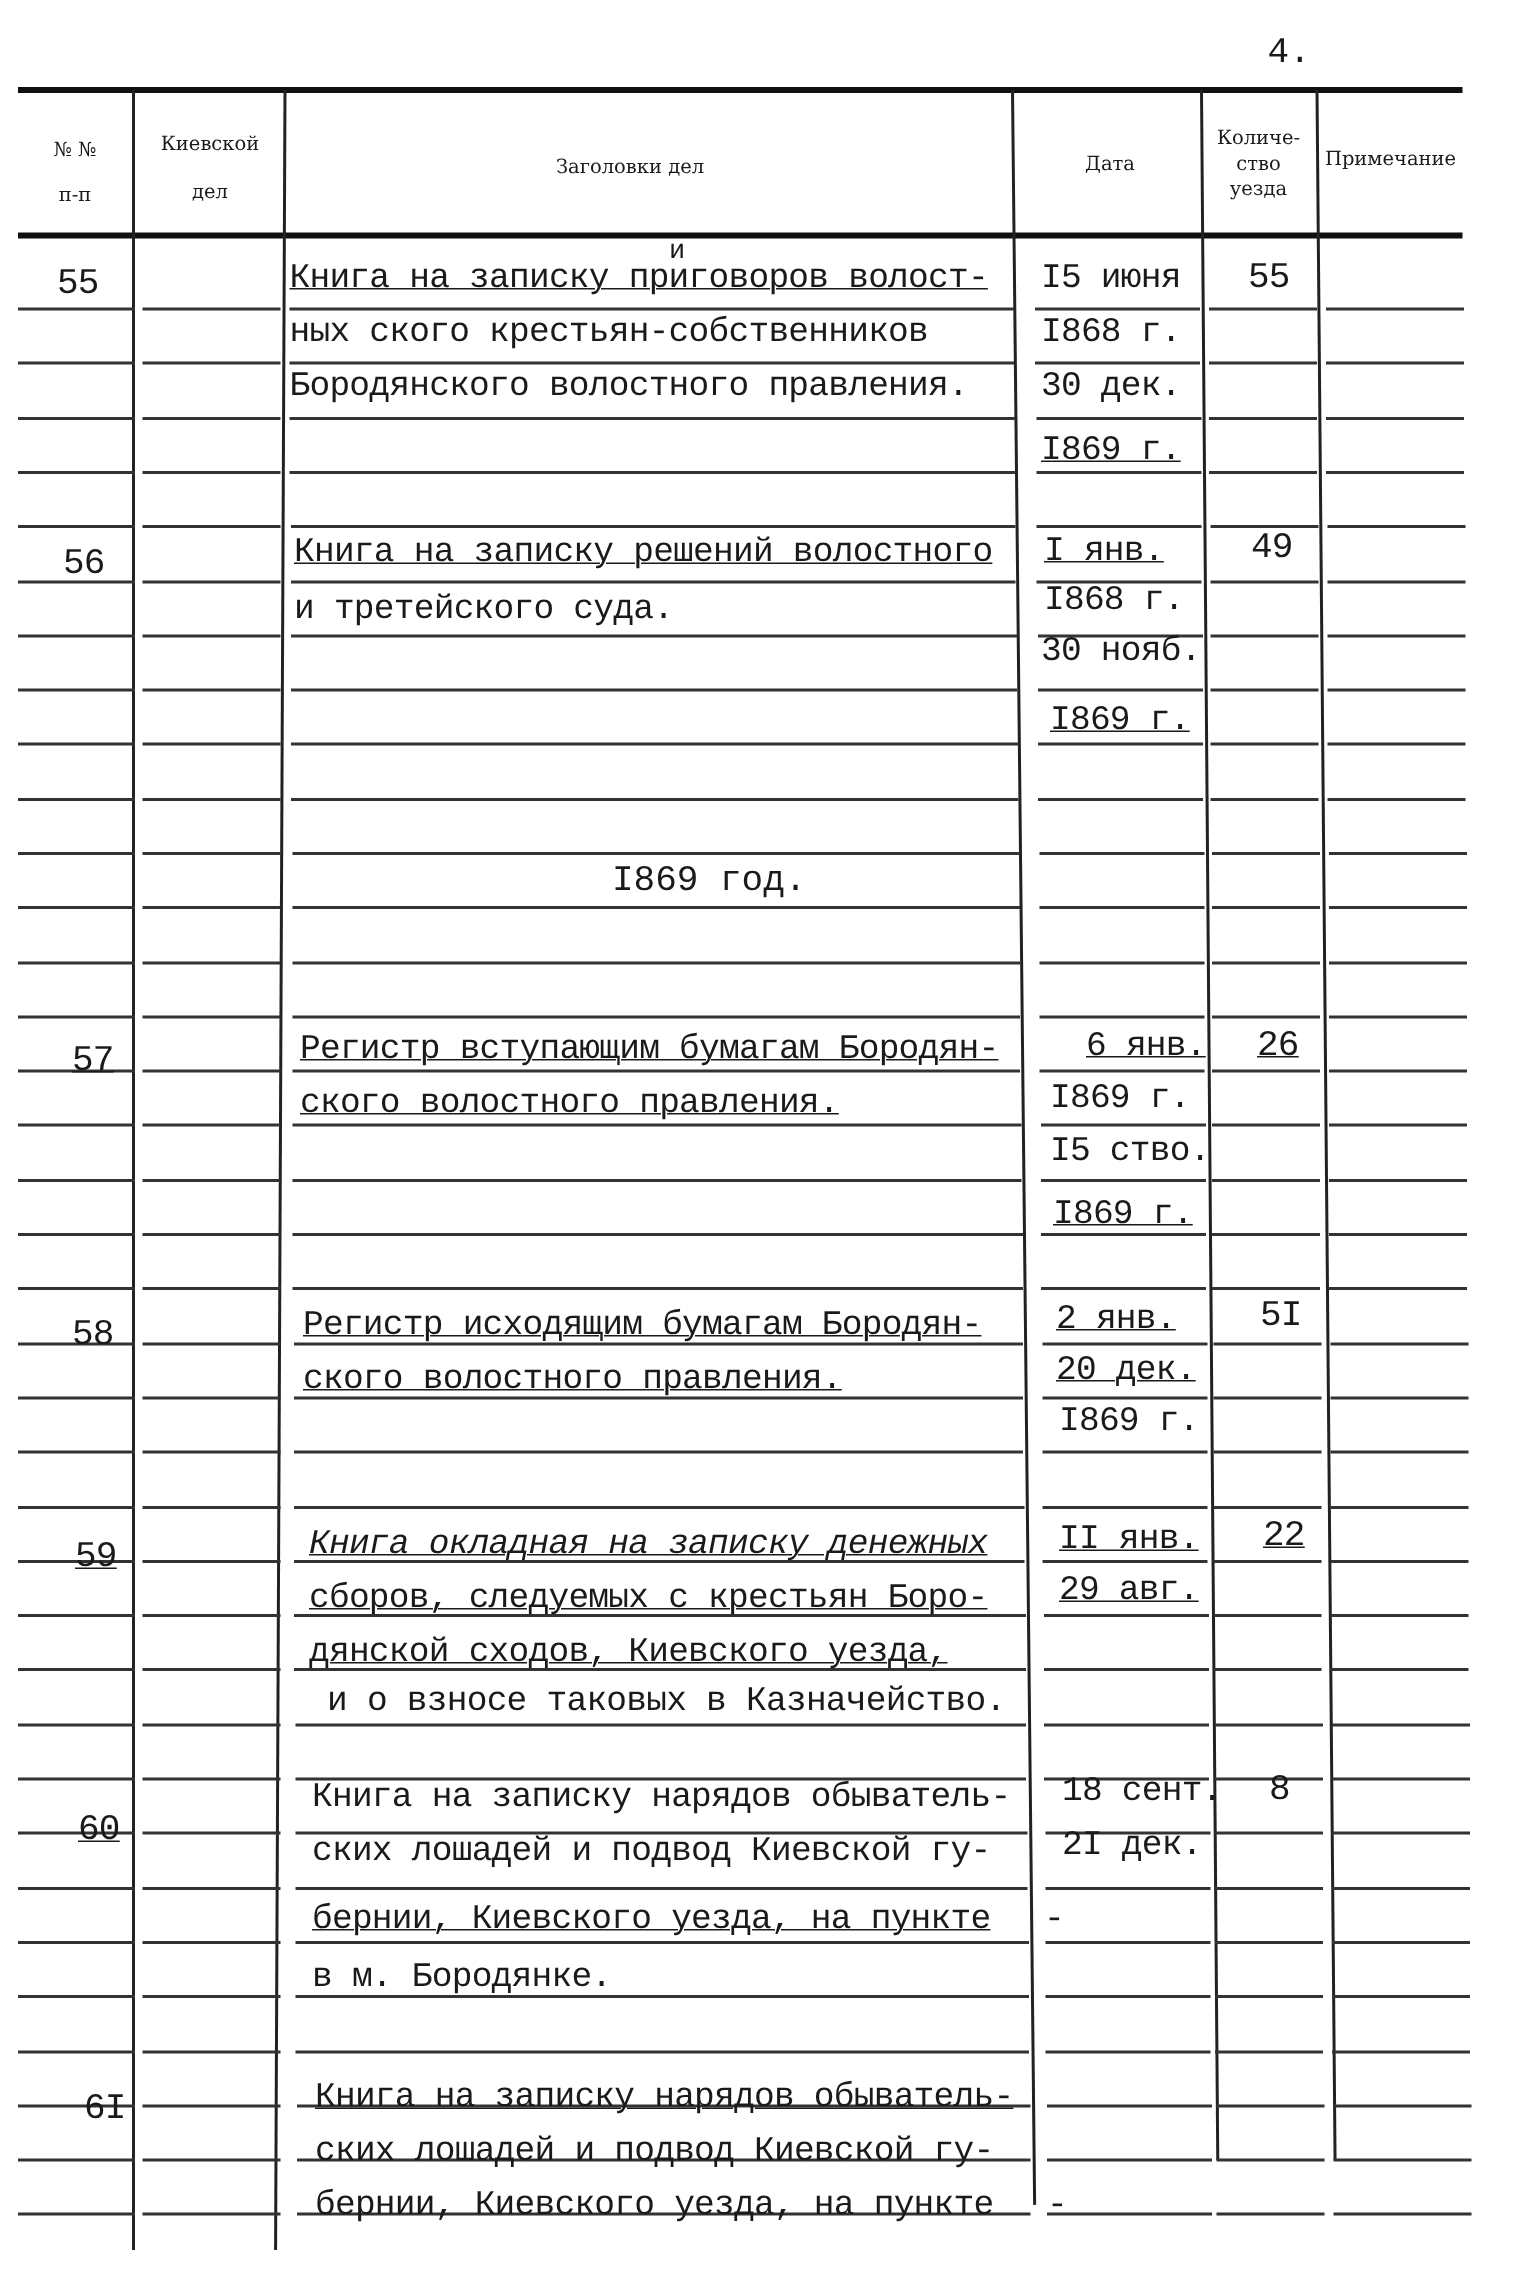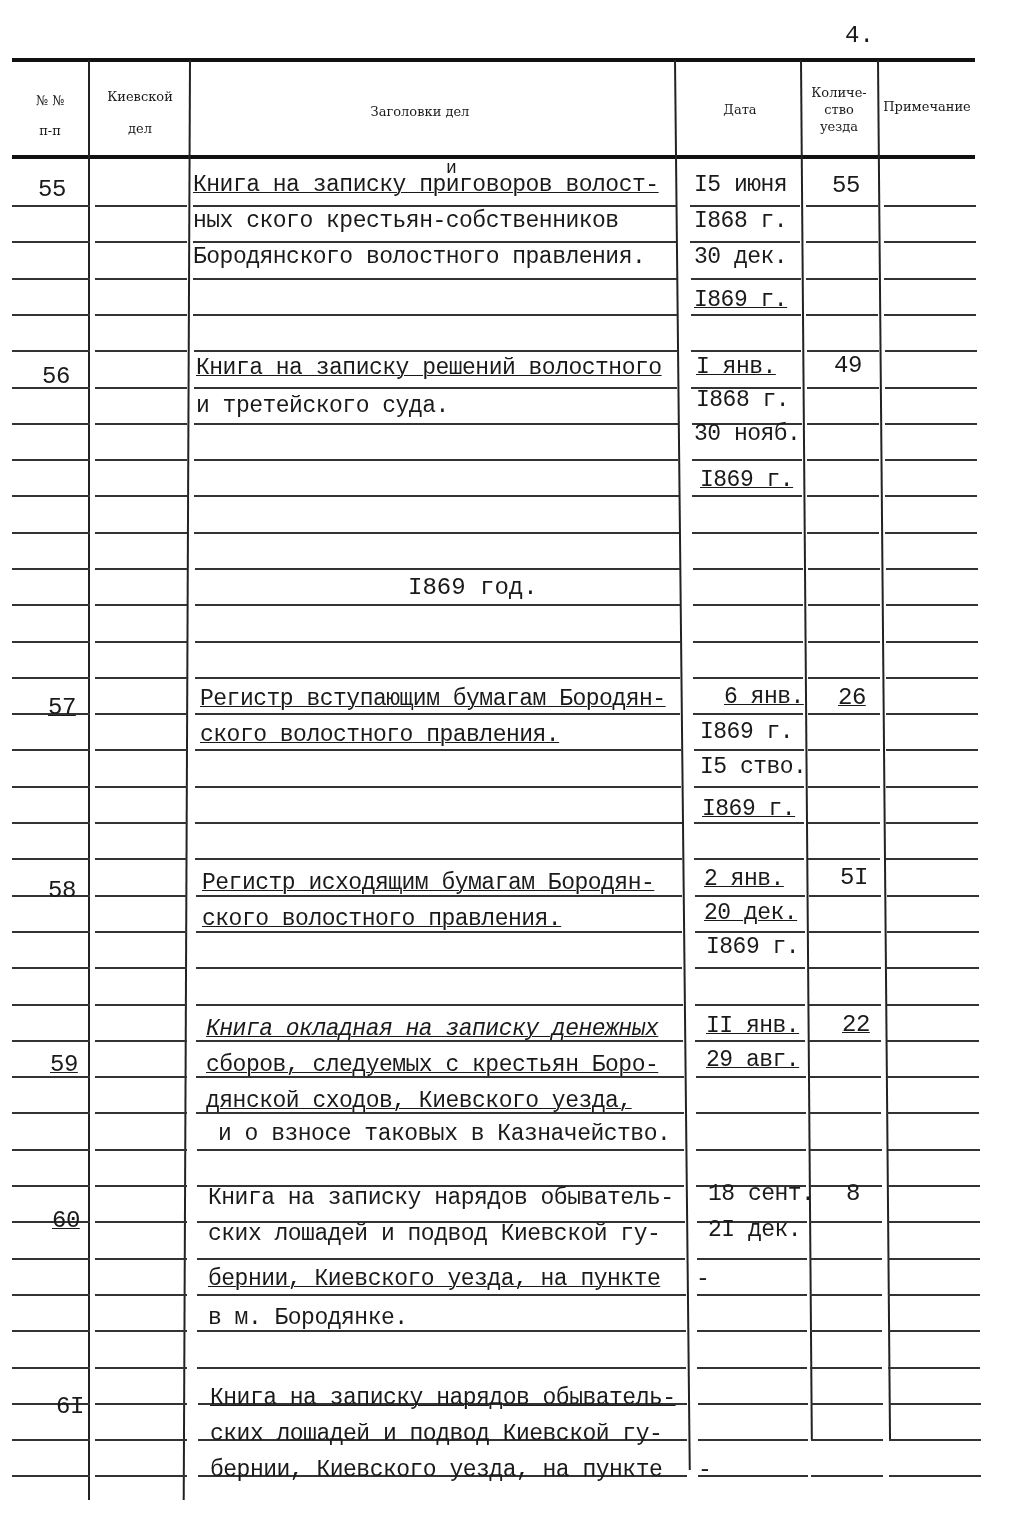--- a/index.html
+++ b/index.html
@@ -307,21 +307,21 @@
   <div class="cell num" style="left:48px; top:877px;">58</div>
   <div class="cell ul" style="left:202px; top:870px;">Регистр исходящим бумагам Бородян-</div>
   <div class="cell ul" style="left:202px; top:906px;">ского волостного правления.</div>
   <div class="cell ul" style="left:704px; top:866px;">2 янв.</div>
   <div class="cell ul" style="left:704px; top:900px;">20 дек.</div>
   <div class="cell" style="left:706px; top:934px;">I869 г.</div>
   <div class="cell num" style="left:840px; top:864px;">5I</div>
 </div>
 
 <div>
-  <div class="cell num ul" style="left:50px; top:1025px;margin-top:26px;">59</div>
+  <div class="cell num ul" style="left:50px; top:1025px;">59</div>
   <div class="cell ul" style="left:206px; top:1016px;font-style:italic;">Книга окладная на записку денежных</div>
   <div class="cell ul" style="left:206px; top:1052px;">сборов, следуемых с крестьян Боро-</div>
   <div class="cell ul" style="left:206px; top:1088px;">дянской сходов, Киевского уезда,</div>
   <div class="cell" style="left:218px; top:1121px;">и о взносе таковых в Казначейство.</div>
   <div class="cell ul" style="left:706px; top:1013px;">II янв.</div>
   <div class="cell ul" style="left:706px; top:1047px;">29 авг.</div>
   <div class="cell num ul" style="left:842px; top:1011px;">22</div>
 </div>
 
 <div>

